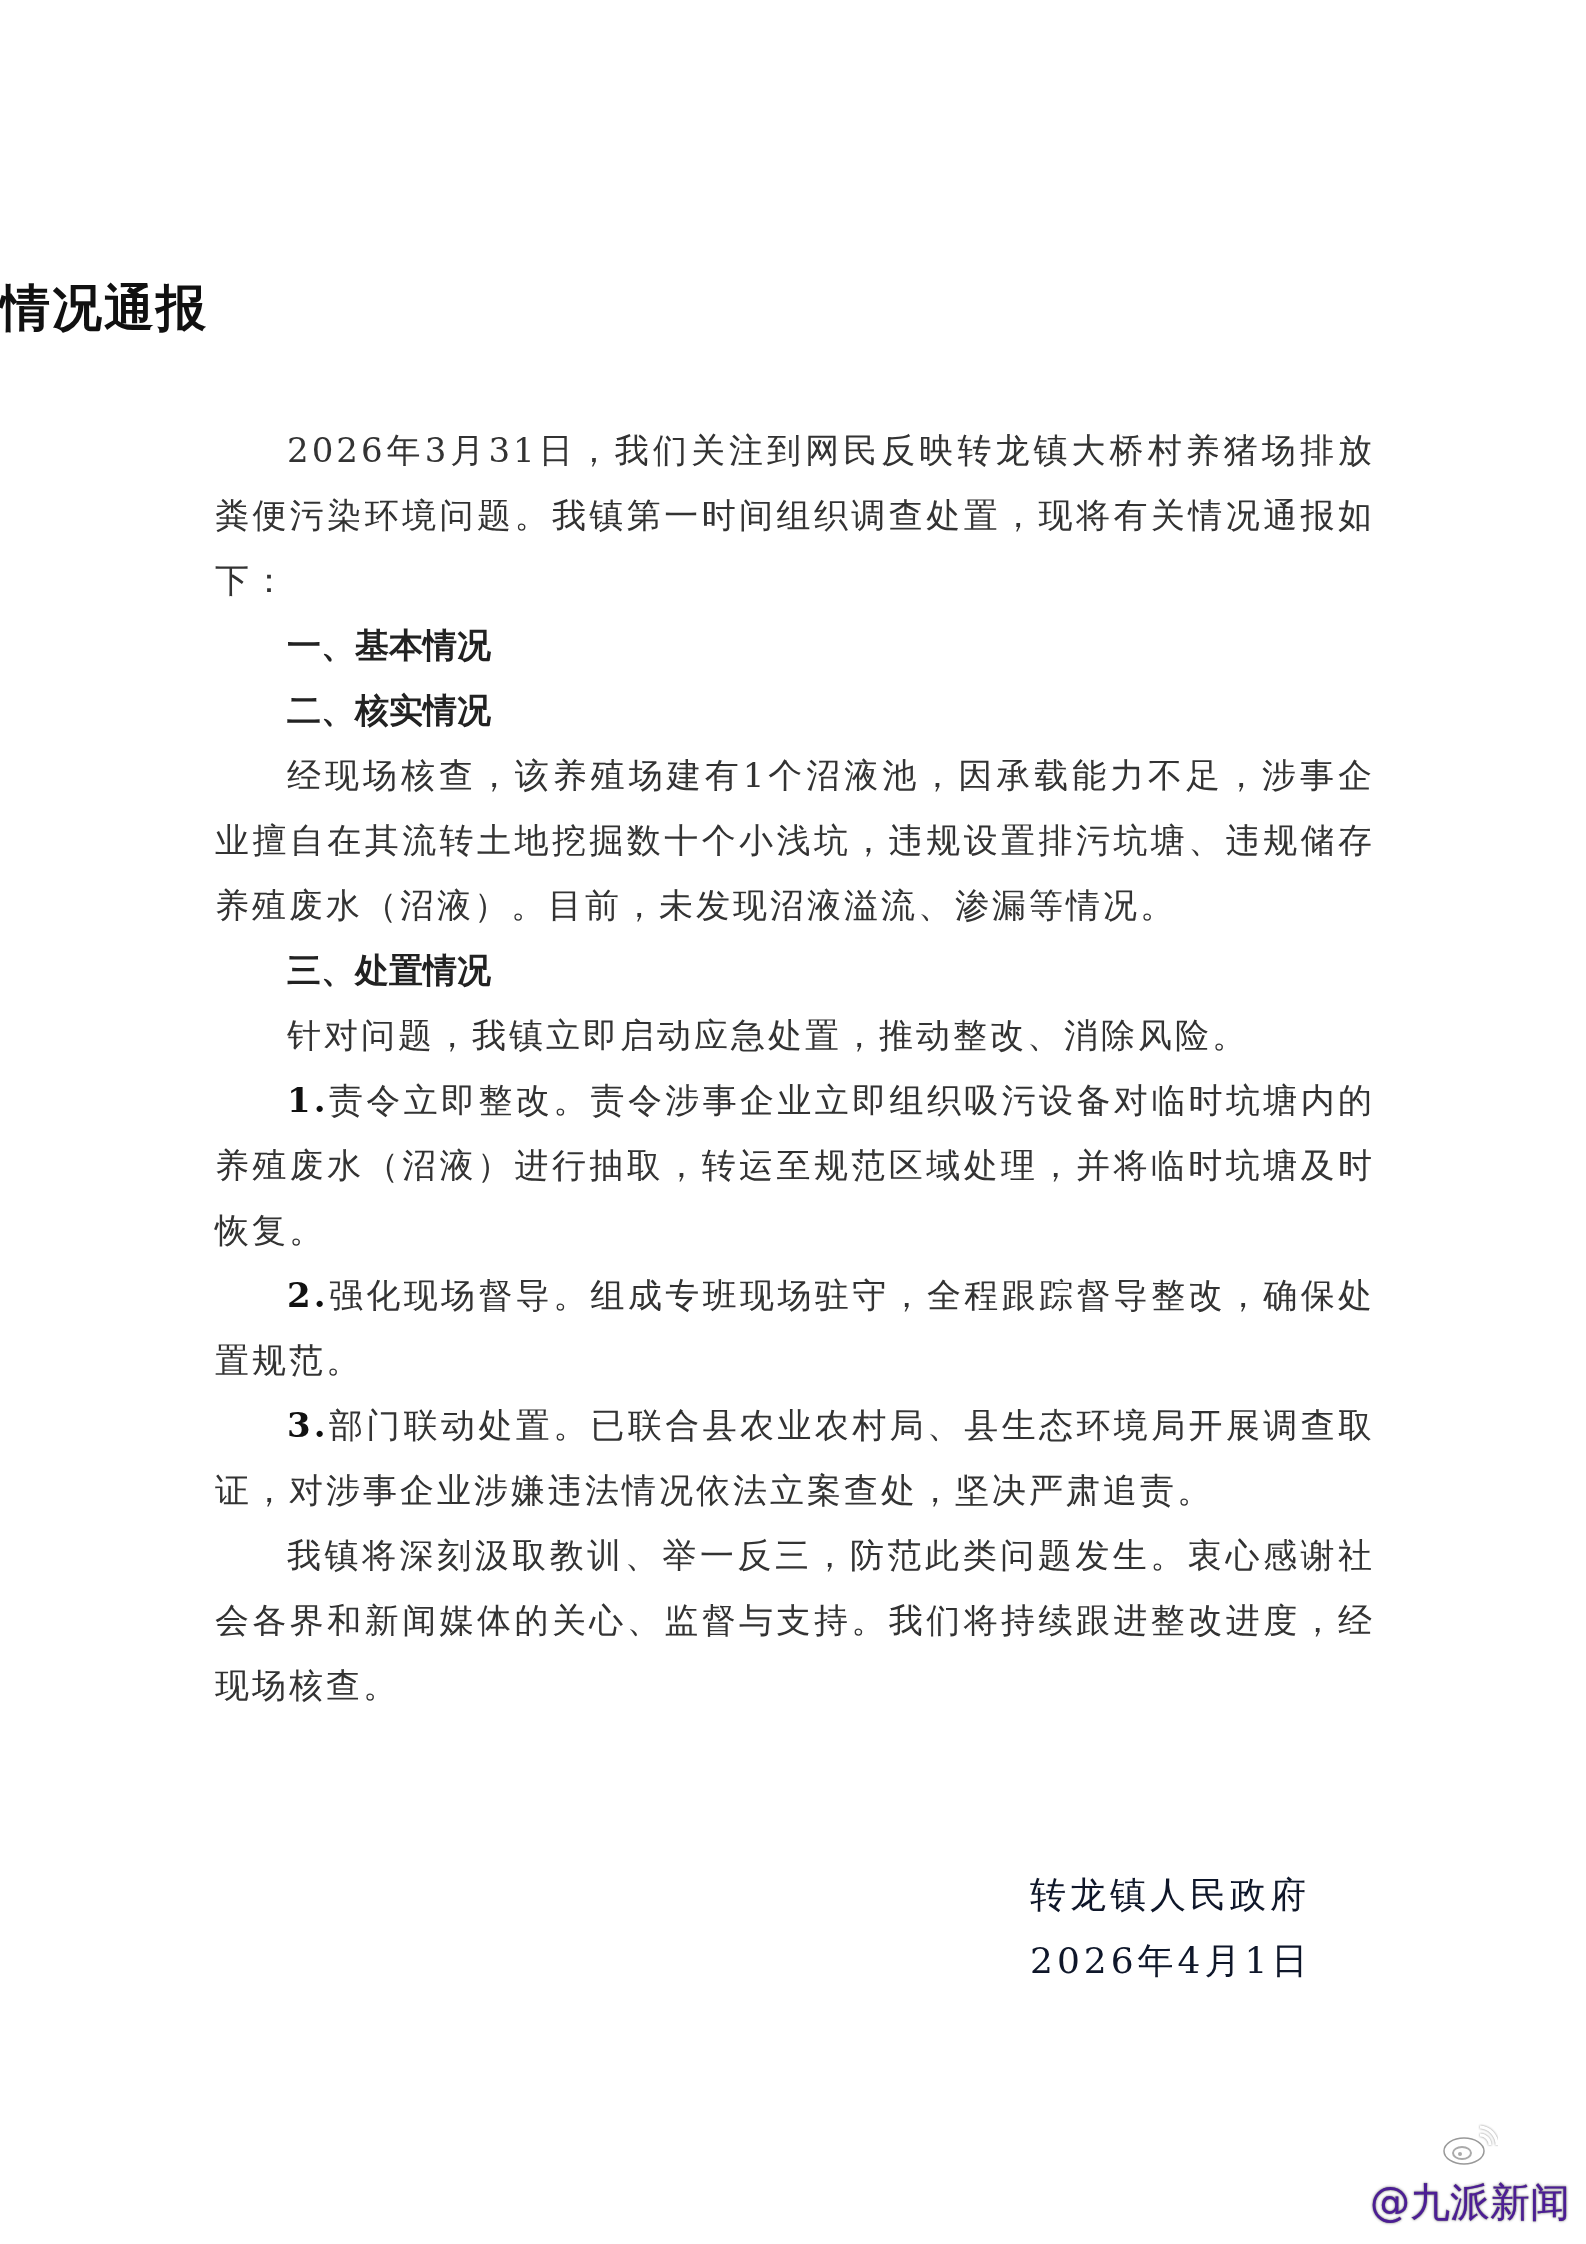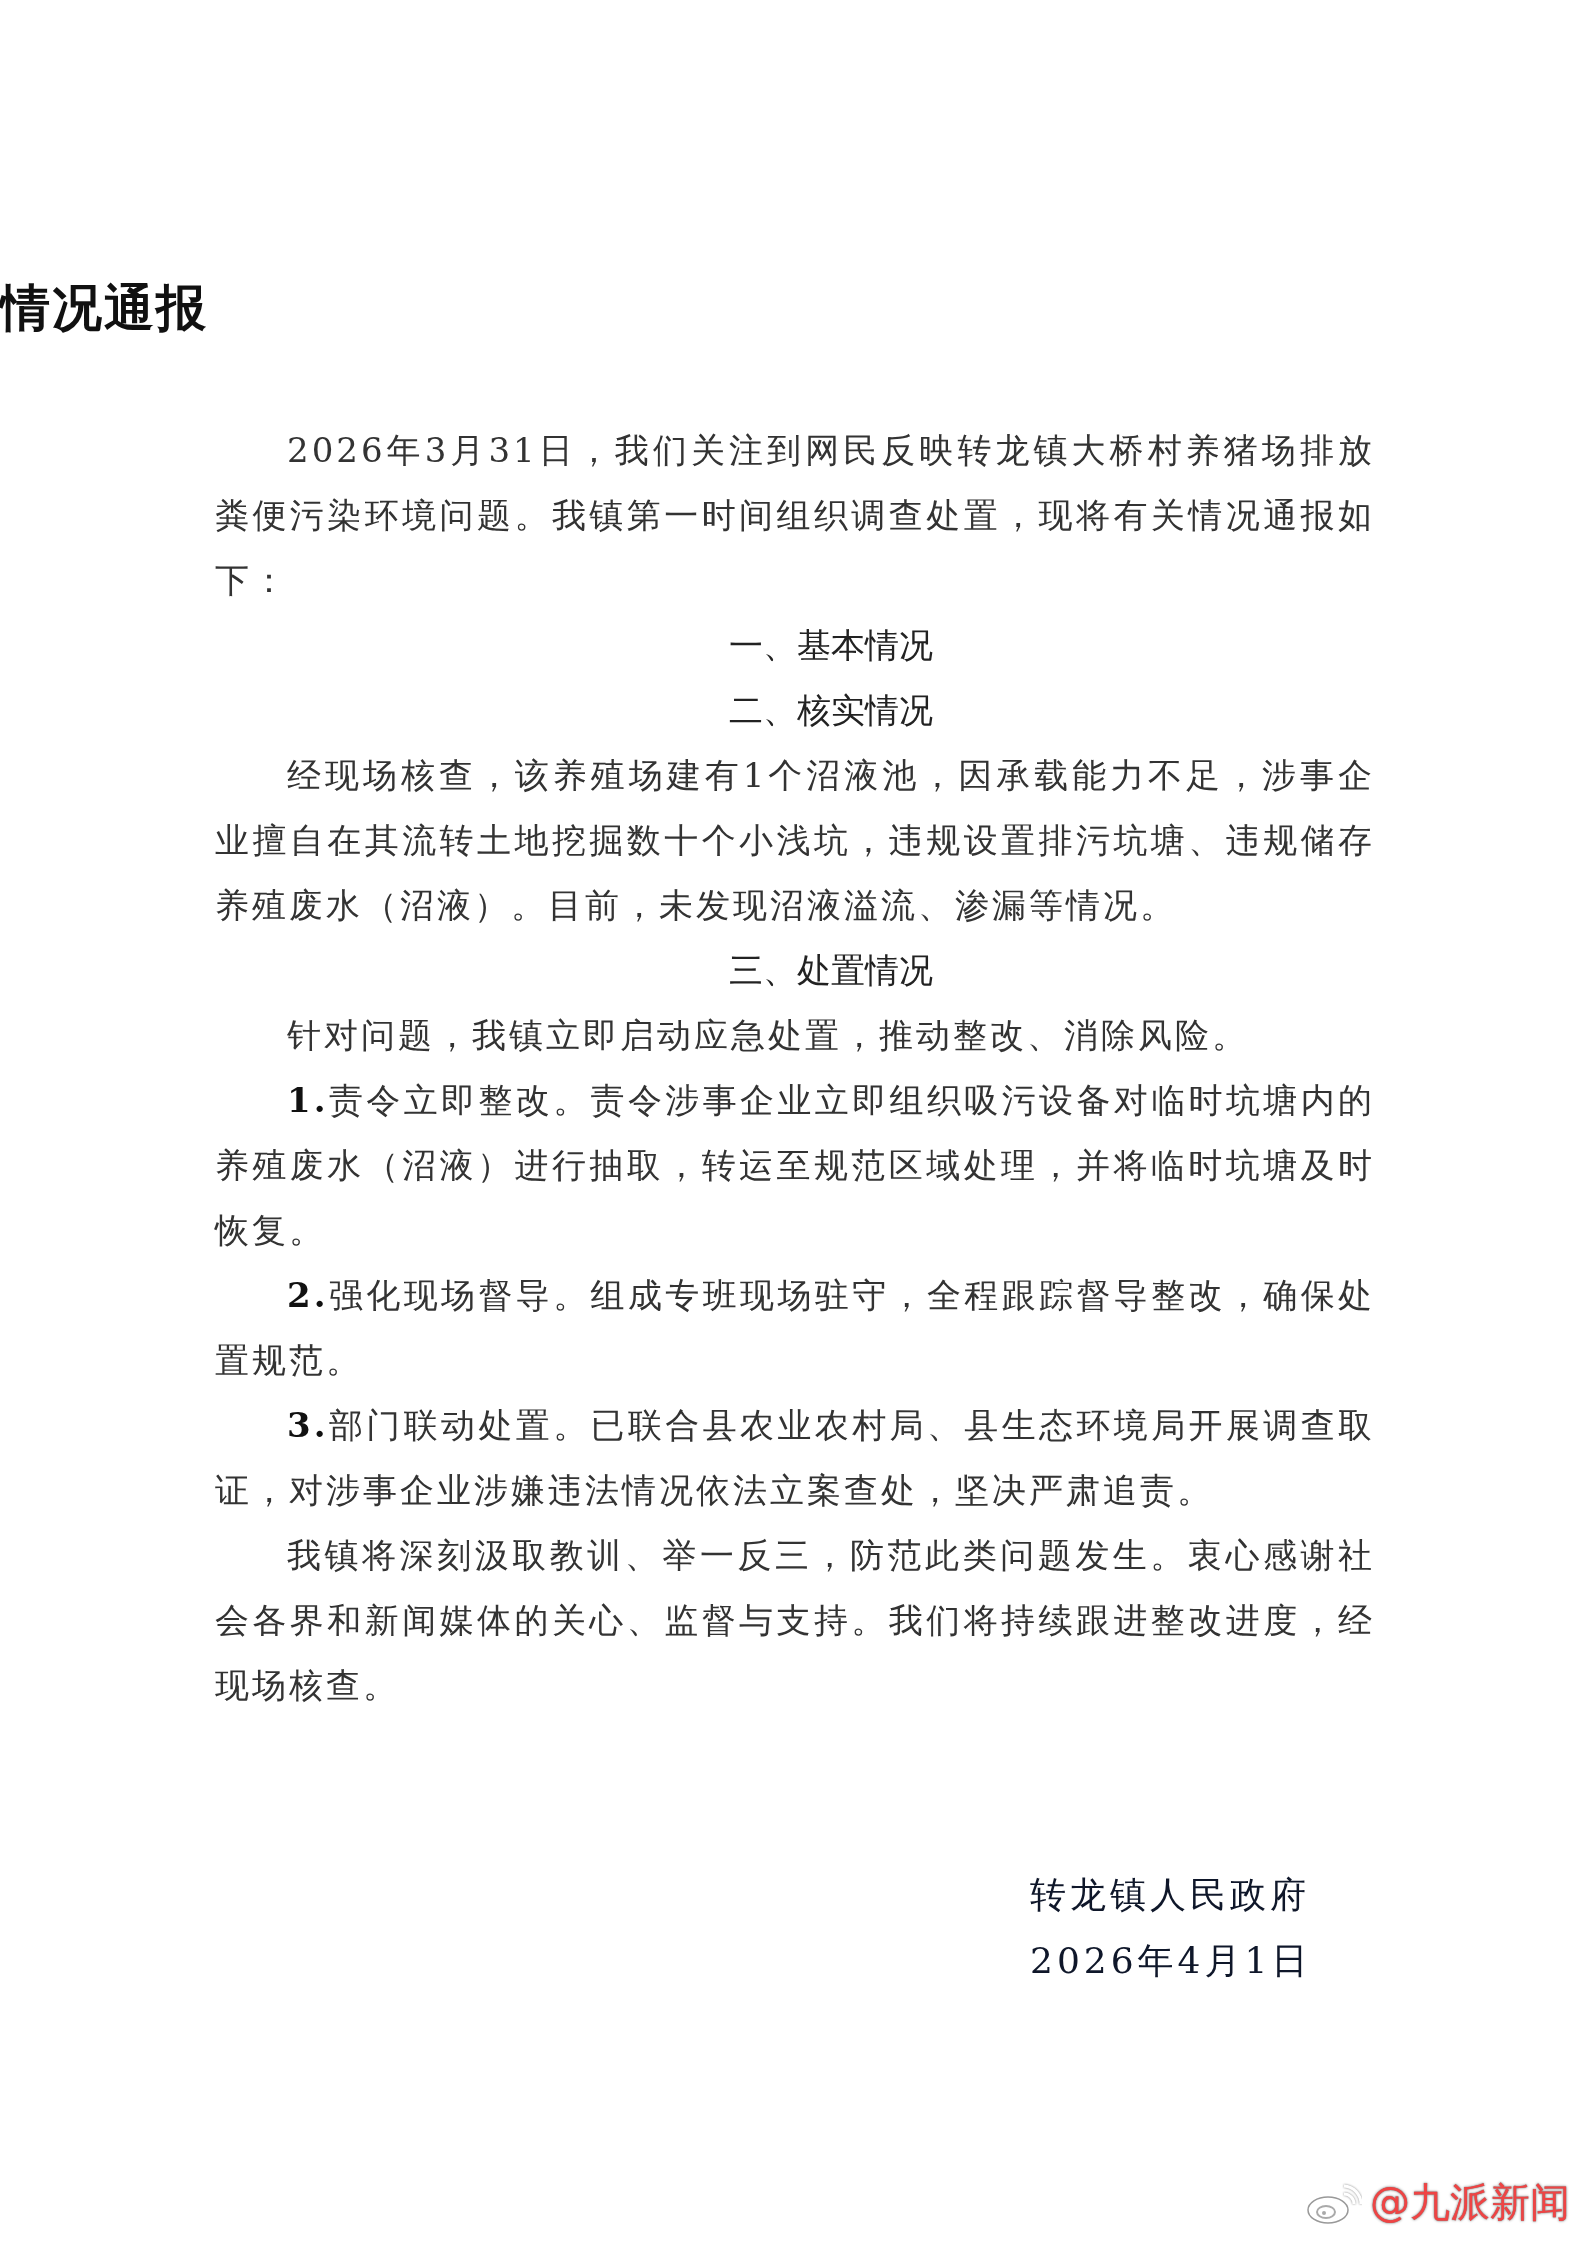--- a/index.html
+++ b/index.html
@@ -4,26 +4,26 @@
 <style>
   html, body { margin:0; padding:0; background:#ffffff; }
   body { width:1586px; height:2244px; position:relative; overflow:hidden;
          font-family:"DejaVu Serif","Liberation Serif",serif; color:#222; }
   .title { position:absolute; left:0; width:1586px; top:275px; text-align:left;
            font-family:"DejaVu Sans","Liberation Sans",sans-serif; font-weight:bold;
            font-size:50px; color:#111; letter-spacing:2px; }
   .body { position:absolute; left:215px; width:1160px; top:418px; }
   .p { font-size:34px; line-height:65px; text-indent:72px; margin:0; color:#333;
        letter-spacing:3px; text-align:justify; }
-  .h { font-size:34px; line-height:65px; margin:0; padding-left:72px; font-weight:normal;
-       font-family:"DejaVu Sans","Liberation Sans",sans-serif; color:#222;text-align:center; }
+  .h { font-size:34px; line-height:65px; margin:0; padding-left:72px; font-weight:bold;
+       font-family:"DejaVu Sans","Liberation Sans",sans-serif; color:#222; }
   .num { font-weight:bold; color:#111; }
   .sig { position:absolute; left:1030px; top:1862px; font-size:36px; line-height:66px; color:#0f172a; letter-spacing:4px; }
   .wm { position:absolute; right:16px; bottom:14px; font-family:"DejaVu Sans","Liberation Sans",sans-serif;
-        font-size:40px; color:#ef4444; text-shadow:0 0 3px #888, 0 0 1px #666; display:flex; align-items:center; gap:8px; }
+        font-size:40px; color:#4c1d95; text-shadow:0 0 3px #888, 0 0 1px #666; display:flex; align-items:center; gap:8px;flex-direction:column; }
   .wm svg { width:56px; height:46px; }
 </style>
 </head>
 <body>
 
 <div class="title">情况通报</div>
 
 <div class="body">
   <p class="p">2026年3月31日，我们关注到网民反映转龙镇大桥村养猪场排放粪便污染环境问题。我镇第一时间组织调查处置，现将有关情况通报如下：</p>
 

